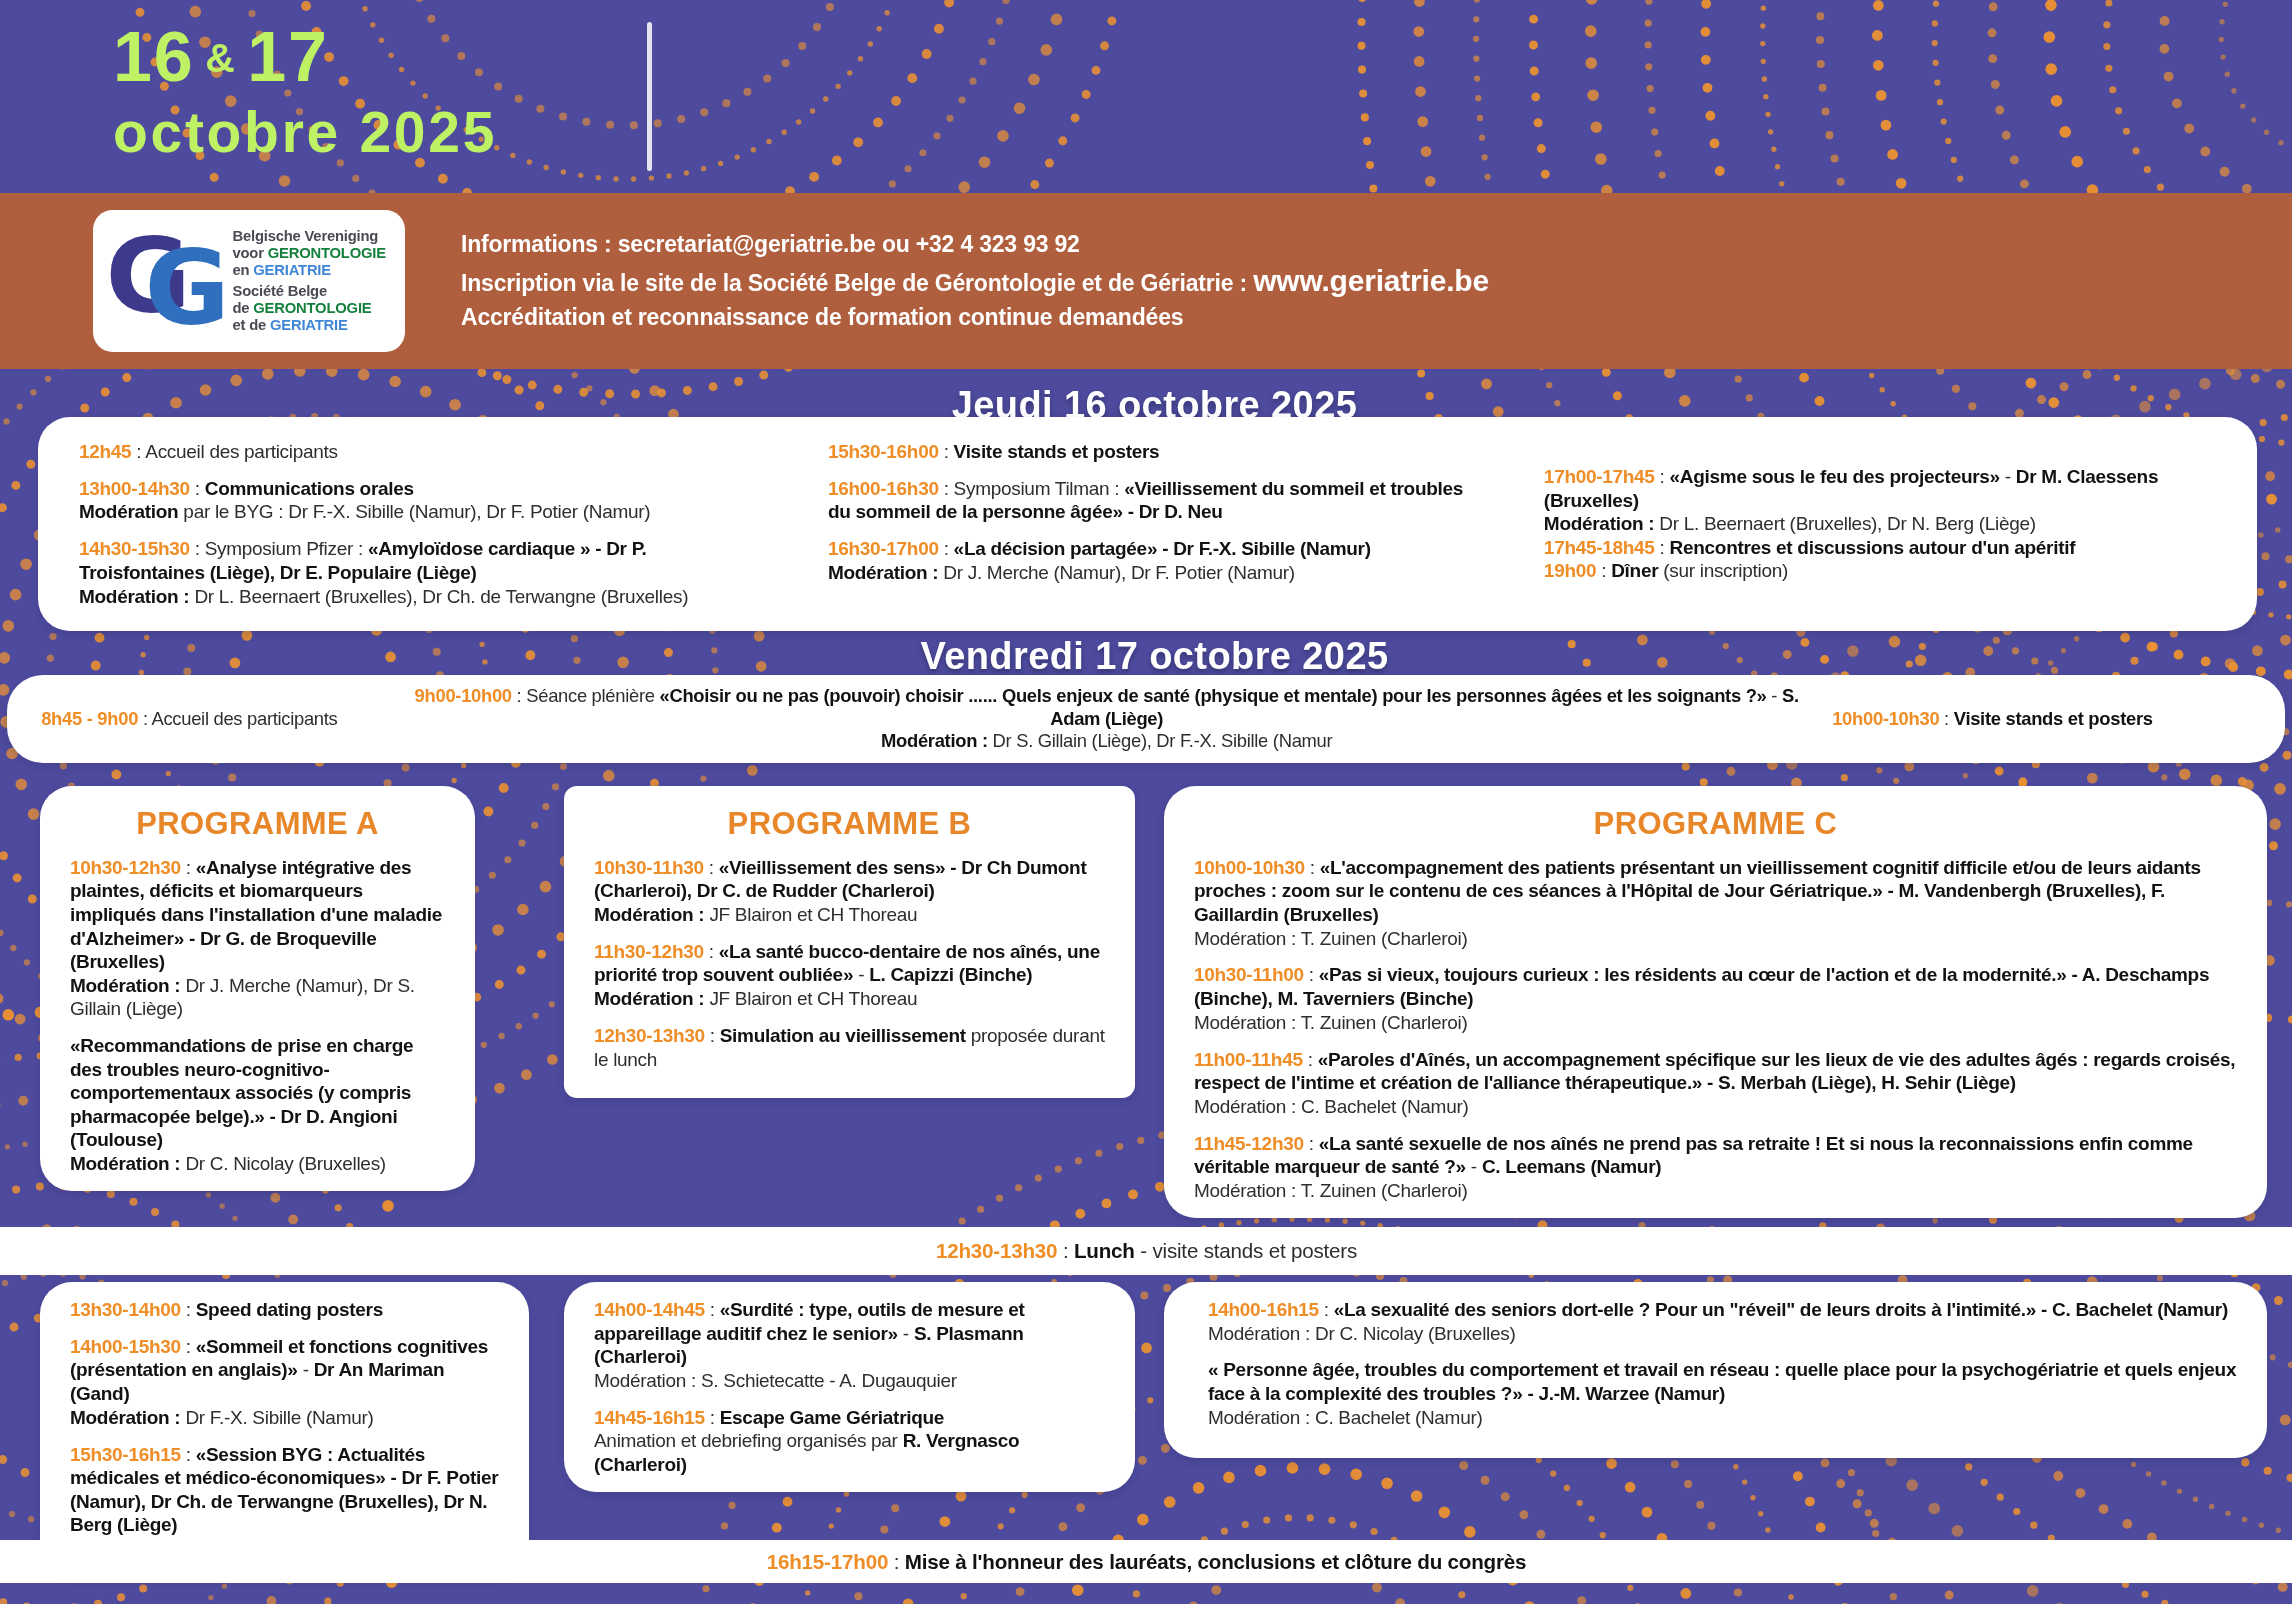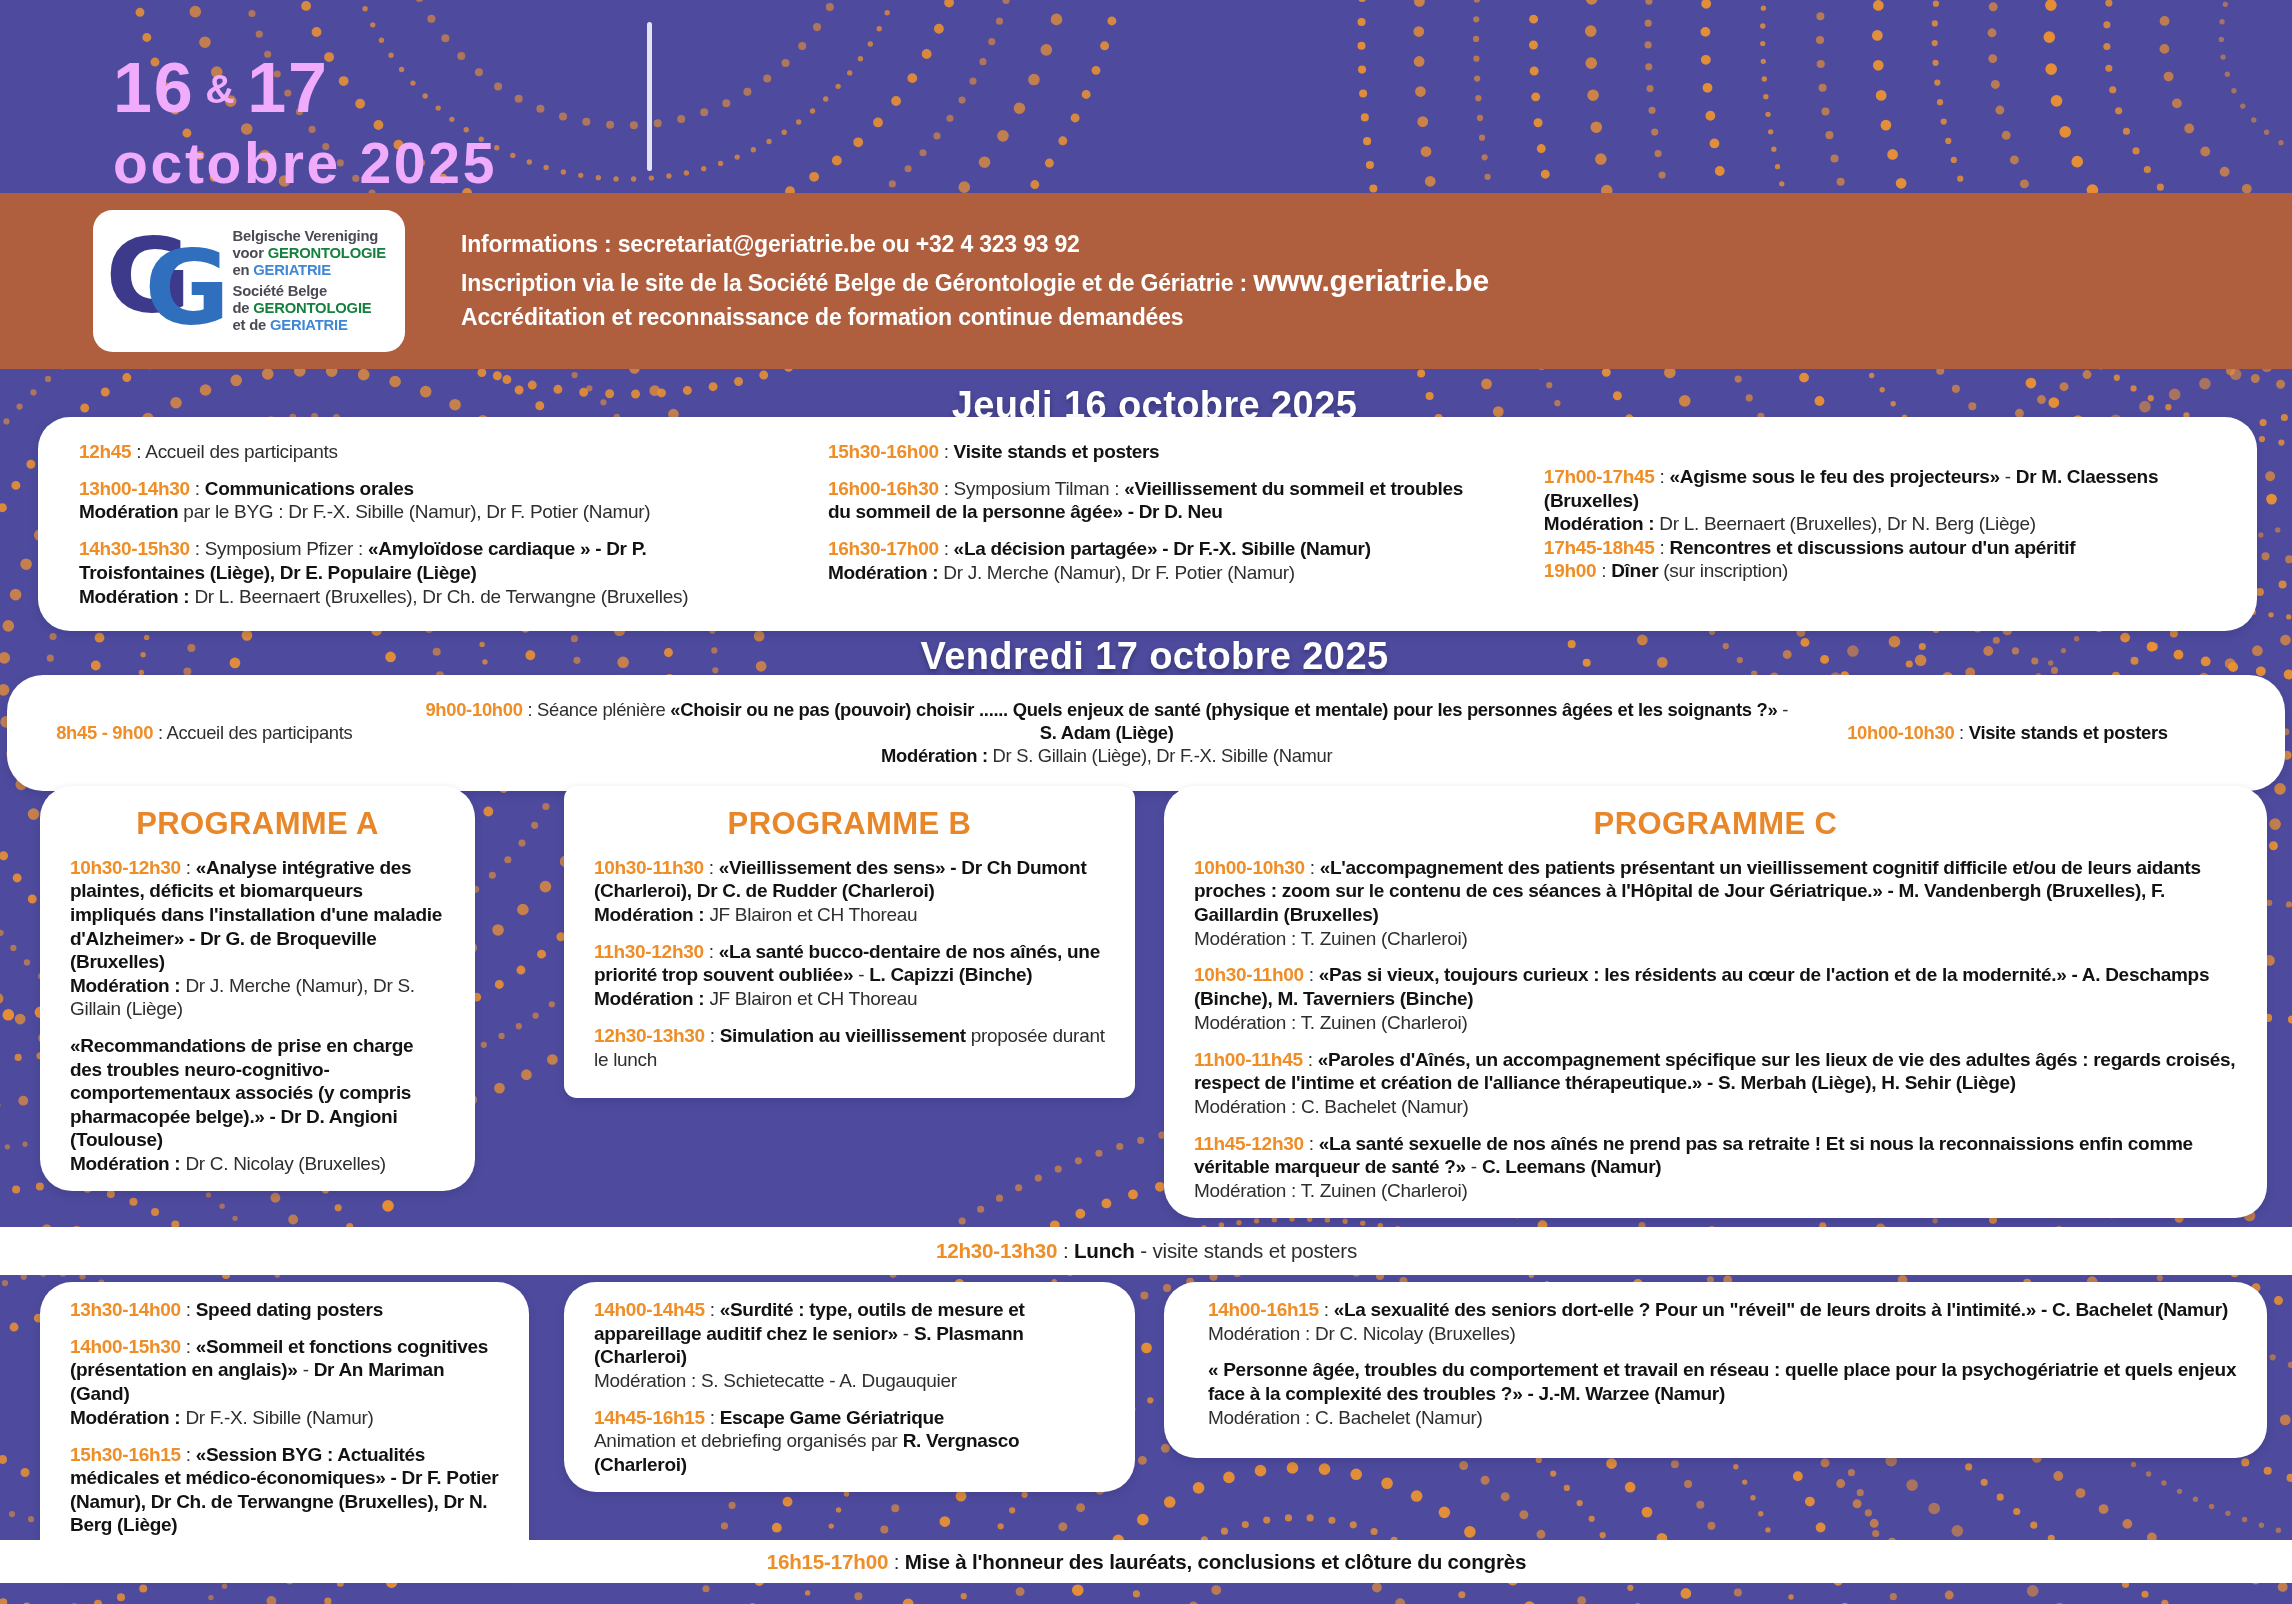--- a/index.html
+++ b/index.html
@@ -4,21 +4,21 @@
 <style>
   html,body{margin:0;padding:0;background:#2a2850;}
   #poster{
     position:relative;width:2293px;height:1605px;overflow:hidden;
     background:#4e4b9e;font-family:"Liberation Sans",sans-serif;
   }
   #decor{position:absolute;inset:0;z-index:0;}
   .z{position:absolute;z-index:2;}
 
   
-  .date-block{left:113px;top:21.5px;color:#f0abfc;font-weight:800;line-height:1;margin-top:31px;}
+  .date-block{left:113px;top:21.5px;color:#bef264;font-weight:800;line-height:1;}
   .d1{font-size:70px;letter-spacing:1.8px;}
   .d1 .amp{font-size:41px;position:relative;top:-9px;padding:0 10.7px;}
   .d2{font-size:57px;margin-top:12.5px;letter-spacing:2.7px;}
   .divider{left:647px;top:21.5px;width:4.5px;height:149px;background:rgba(255,255,255,.85);border-radius:2.7px;}
   .title-block{left:691px;top:18px;color:#fff;line-height:1;}
   .t1 .t28{font-size:73px;font-weight:800;}
   .t1 .temes{font-size:36px;font-weight:800;}
   .t1 .tmain{font-size:64px;font-weight:800;}
   .t1 .tdela{font-size:54px;font-weight:500;}
   .t1 .tsbgg{font-size:64px;font-weight:800;}
@@ -69,21 +69,21 @@
   .prog-title{text-align:center;color:#e8872a;font-weight:800;font-size:31px;margin:3.6px 0 14.3px;letter-spacing:0.4px;}
 
   
   .session{margin:0 0 13.4px;font-size:19px;line-height:1.24;letter-spacing:-0.3px;color:#2b2b2b;}
   .session:last-child{margin-bottom:0;}
   .seg-time{color:#ef8d27;font-weight:800;}
   .seg-b{color:#121212;font-weight:800;}
   .seg-p{color:#2e2e2e;font-weight:400;}
   .spread{display:flex;flex-direction:column;justify-content:center;}
   .spread .session{margin:0;}
-  .plenary .session{margin:15px;font-size:18.4px;}
+  .plenary .session{margin:0;font-size:18.4px;}
   .bar .session{margin:0;font-size:20.6px;letter-spacing:-0.2px;}
 </style>
 </head>
 <body>
 
 <div id="poster">
   <svg id="decor" width="2293" height="1605" viewBox="0 0 2560 1792">
       <circle cx="2620" cy="40" r="140" fill="none" stroke="#ef9330" stroke-width="6" stroke-dasharray="0 19.799999999999997" stroke-linecap="round" opacity="0.55"></circle>
       <circle cx="2620" cy="40" r="204" fill="none" stroke="#ef9330" stroke-width="11" stroke-dasharray="0 31.299999999999997" stroke-linecap="round" opacity="0.68"></circle>
       <circle cx="2620" cy="40" r="268" fill="none" stroke="#ef9330" stroke-width="8" stroke-dasharray="0 24.4" stroke-linecap="round" opacity="0.81"></circle>

